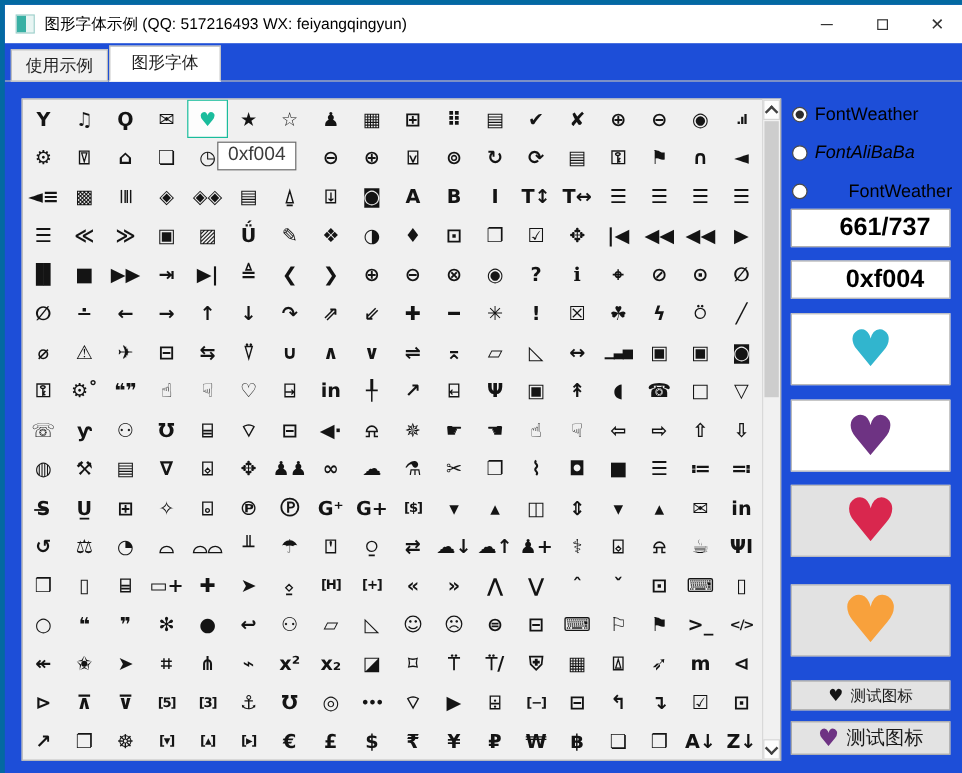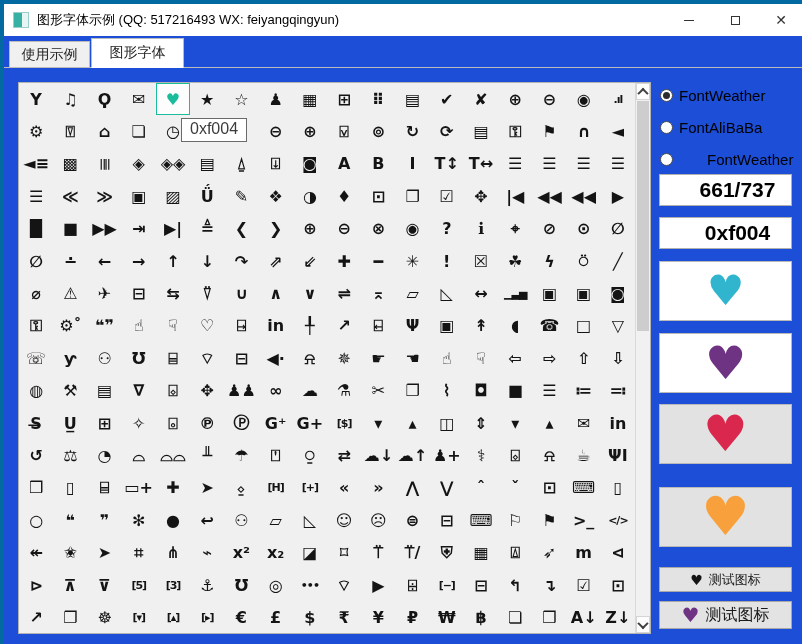--- a/index.html
+++ b/index.html
@@ -395,21 +395,21 @@
   </div>
 
   <div class="tooltip">0xf004</div>
 
   <div class="sidepanel">
     <div id="radios">
         <div class="radio-row" style="top: 4px;">
           <span class="radio-dot on"></span>
           <span class="radio-label">FontWeather</span>
         </div>
-        <div class="radio-row" style="top: 36px;">
+        <div class="radio-row" style="top: 36px; font-style: italic;">
           <span class="radio-dot"></span>
           <span class="radio-label">FontAliBaBa</span>
         </div>
         <div class="radio-row" style="top: 68px; gap: 28px;">
           <span class="radio-dot"></span>
           <span class="radio-label">FontWeather</span>
         </div>
       </div>
     <div class="value-box" style="top:92px;">661/737</div>
     <div class="value-box" style="top:135px;">0xf004</div>

